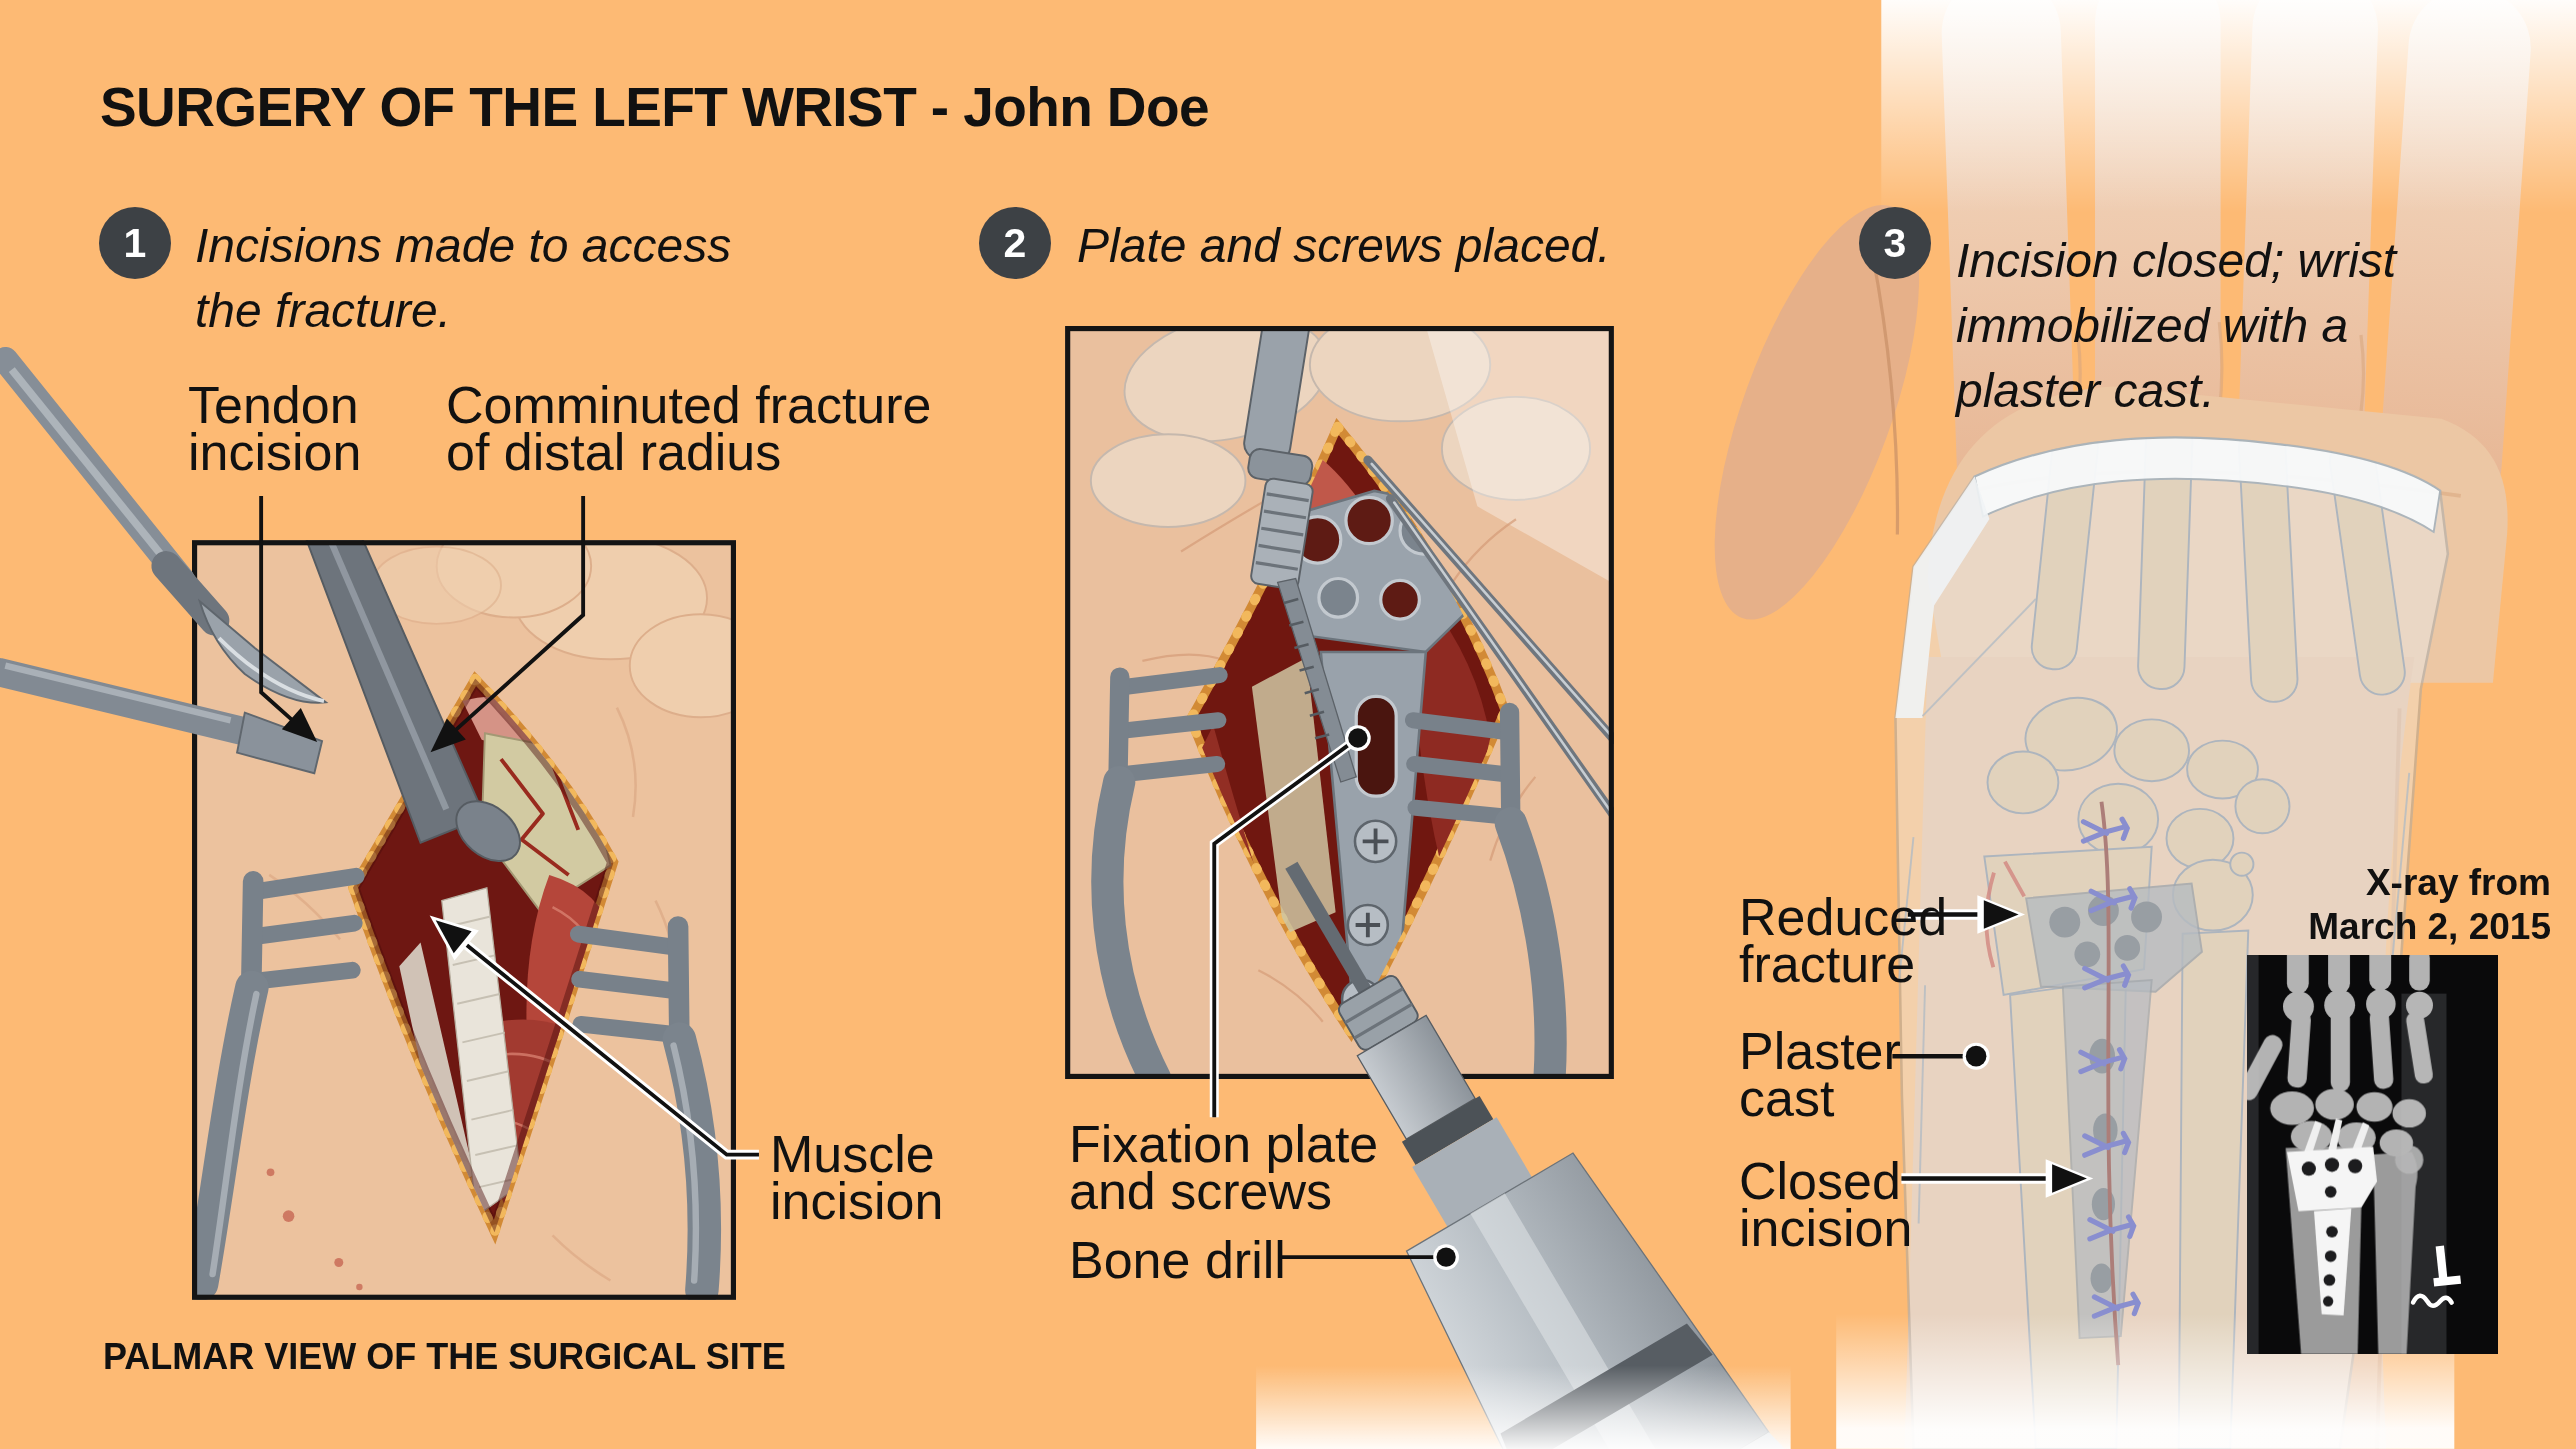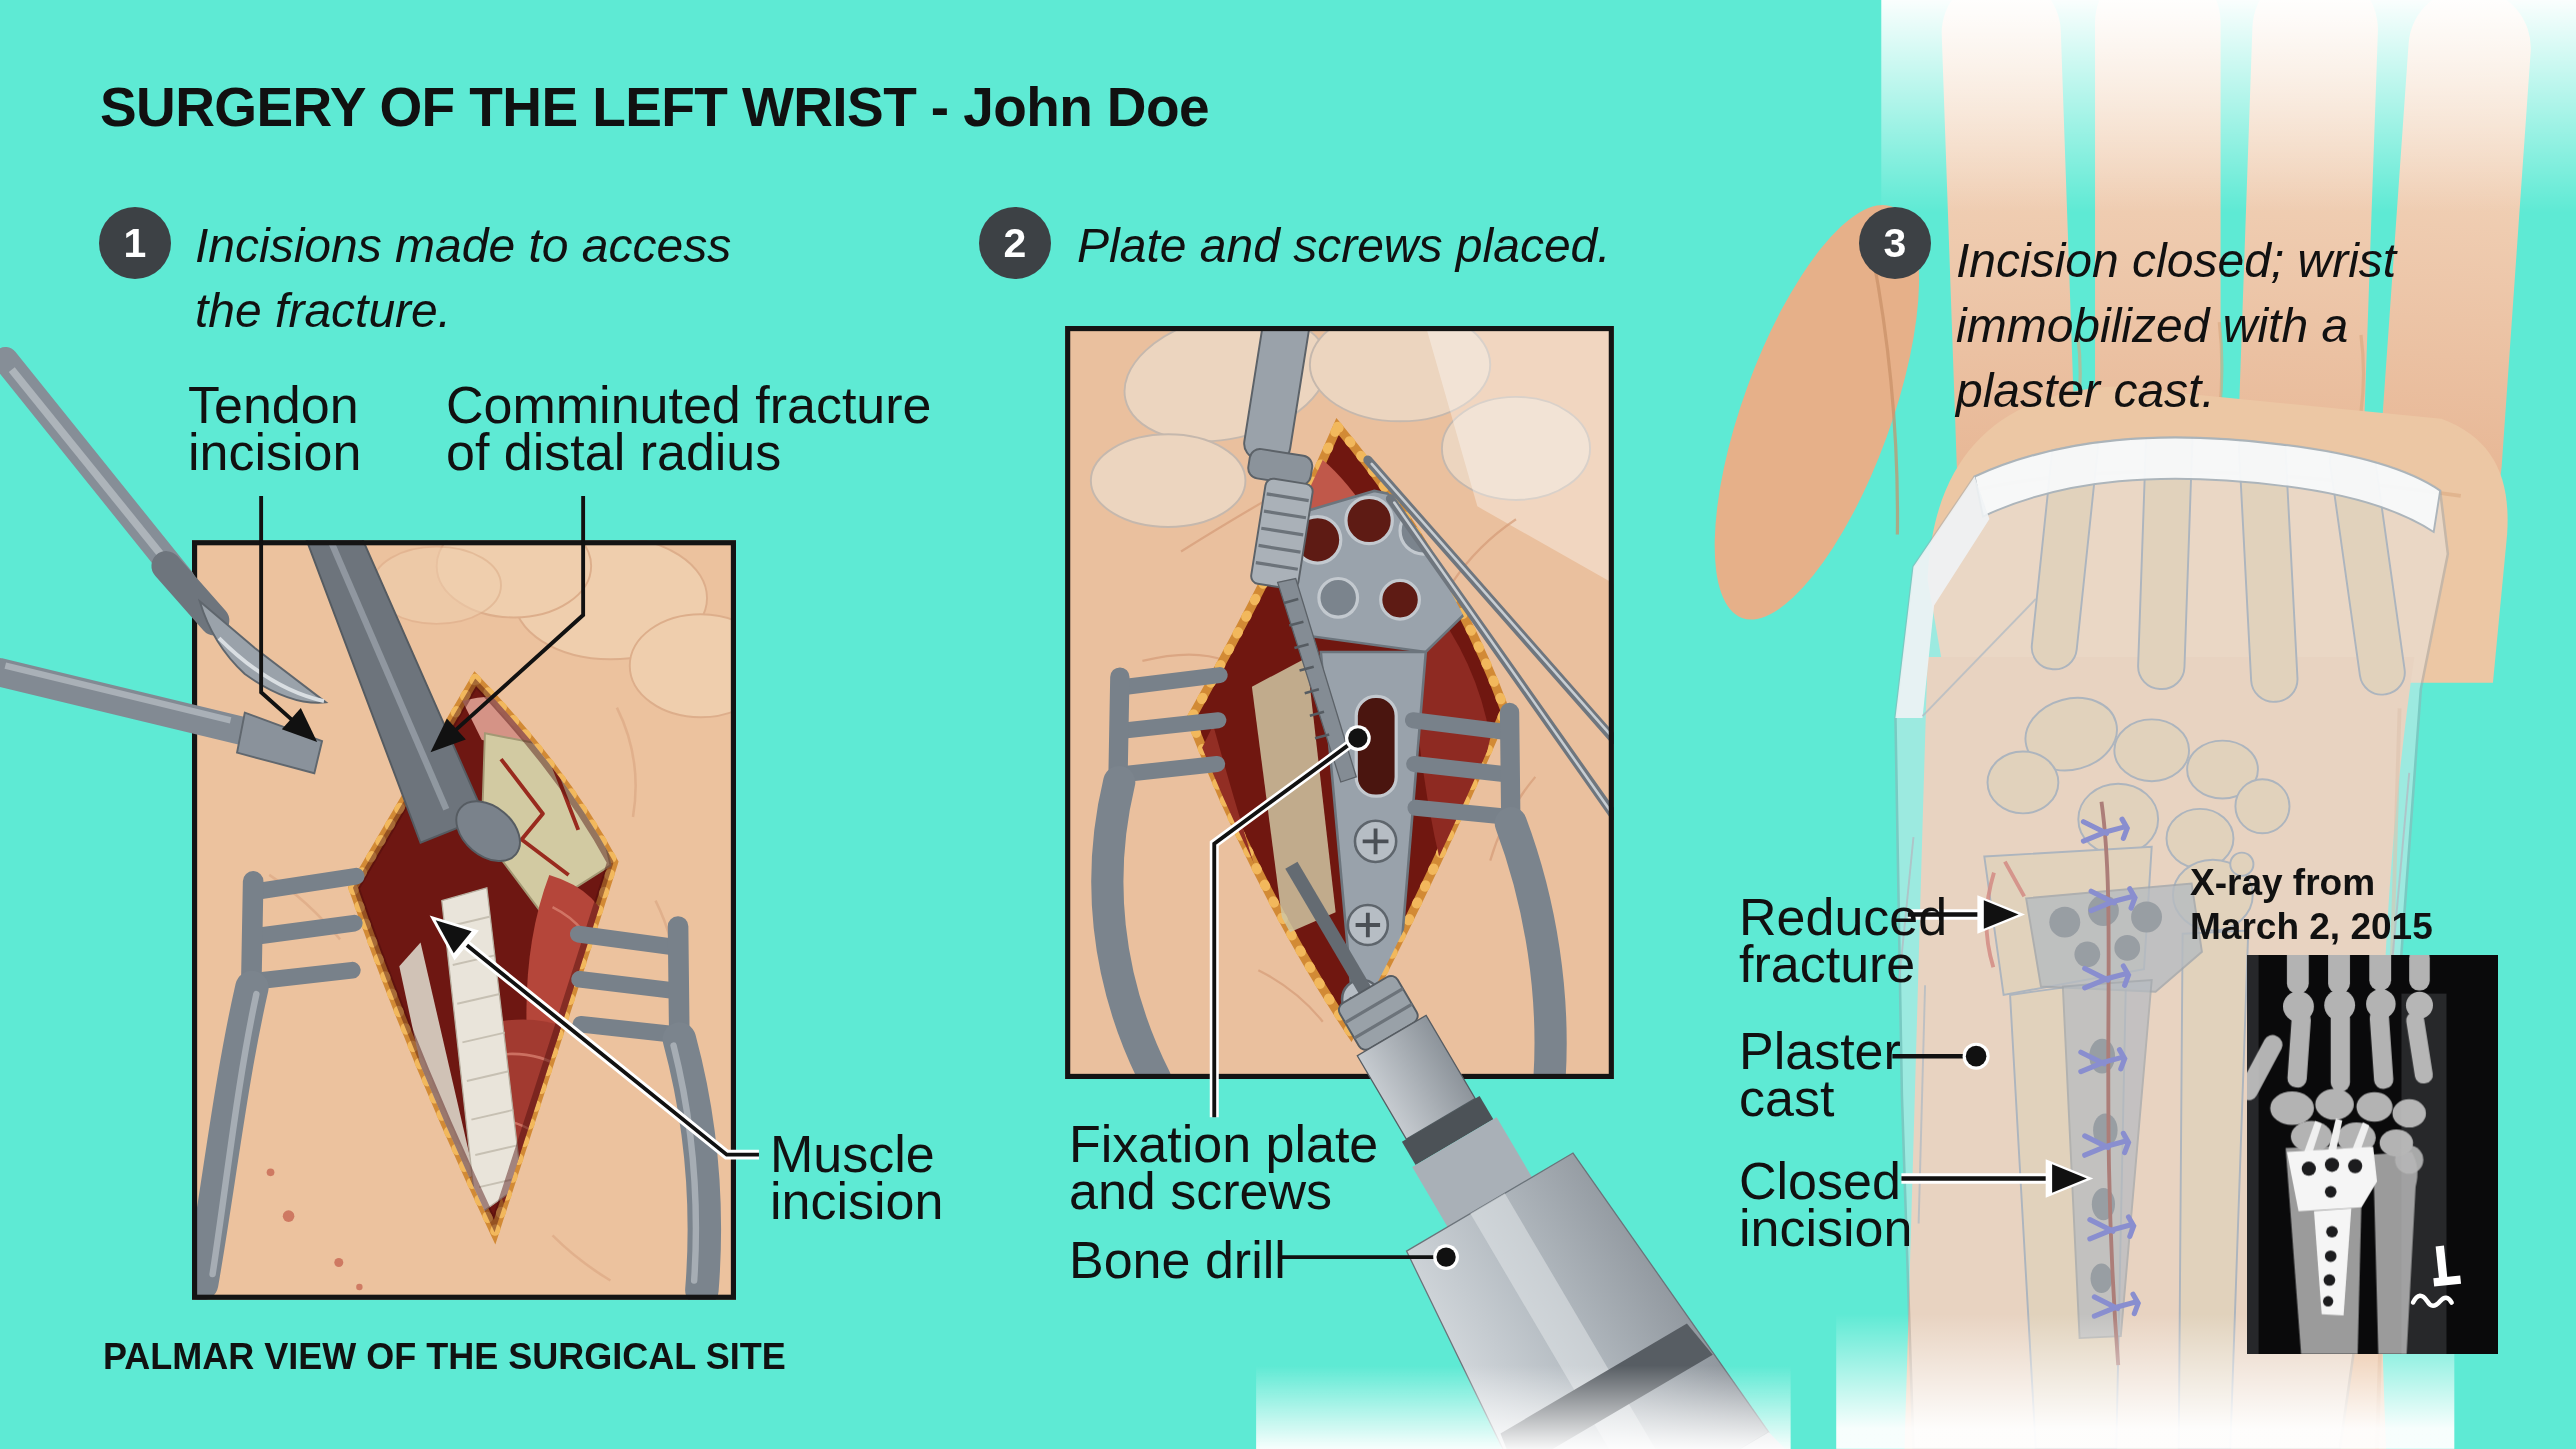--- a/index.html
+++ b/index.html
@@ -1,25 +1,25 @@
 <!DOCTYPE html>
 <html style="font-size:10.3px"><head>
 <meta charset="utf-8">
 <style>
   html,body{margin:0;padding:0;background:#fff;}
-  .canvas{position:relative;width:2576px;height:1449px;background:#5eead4;overflow:hidden;
+  .canvas{position:relative;width:2576px;height:1449px;background:#fdba74;overflow:hidden;
           font-family:"Liberation Sans", sans-serif;color:#111;}
   .abs{position:absolute;}
   .title{left:100px;top:75px;font-size:55px;font-weight:700;letter-spacing:-0.6px;white-space:nowrap;}
   .badge{width:72px;height:72px;border-radius:50%;background:#3d4145;color:#fff;
          display:flex;align-items:center;justify-content:center;font-size:41px;font-weight:700;z-index:6;}
   .step-text{font-size:48px;line-height:65px;white-space:nowrap;z-index:6;font-style:italic;}
   .lbl{font-size:52px;line-height:47px;white-space:nowrap;z-index:6;}
   .cap{font-size:36px;font-weight:700;white-space:nowrap;z-index:6;text-align:right;}
-  .xcap{font-size:37px;font-weight:700;line-height:44px;text-align:left;white-space:nowrap;z-index:6;}
+  .xcap{font-size:37px;font-weight:700;line-height:44px;text-align:right;white-space:nowrap;z-index:6;}
   .layer1{z-index:1}.layer2{z-index:2}.layer5{z-index:5}
   .xray-box{background:#0a0a0b;z-index:4;}
   svg{display:block;}
 </style>
 </head>
 <body>
 
 <div class="canvas">
 
   <svg class="abs layer1" style="left:1701px;top:0px;" width="875" height="1449" viewBox="0 0 1359 2250">

